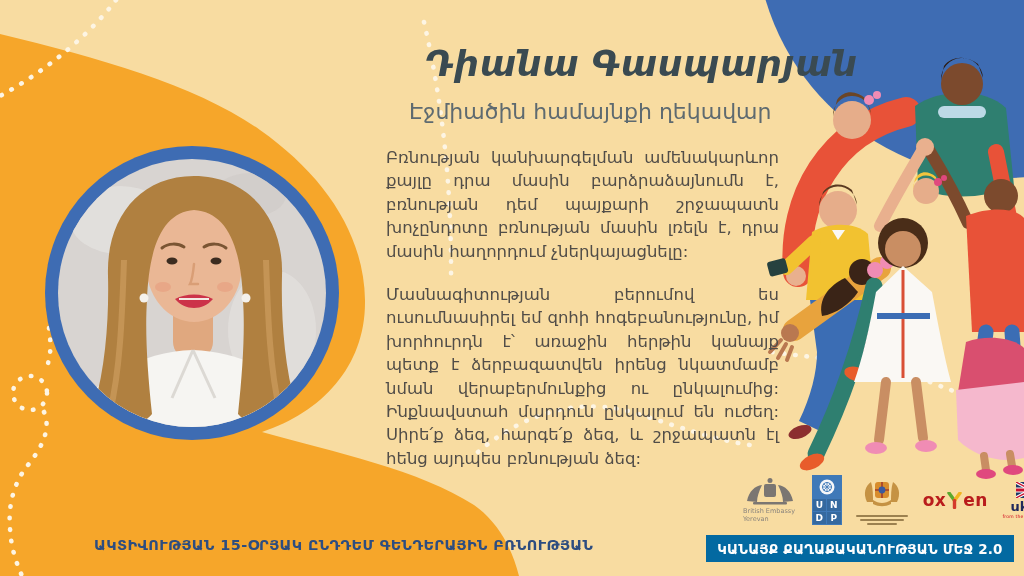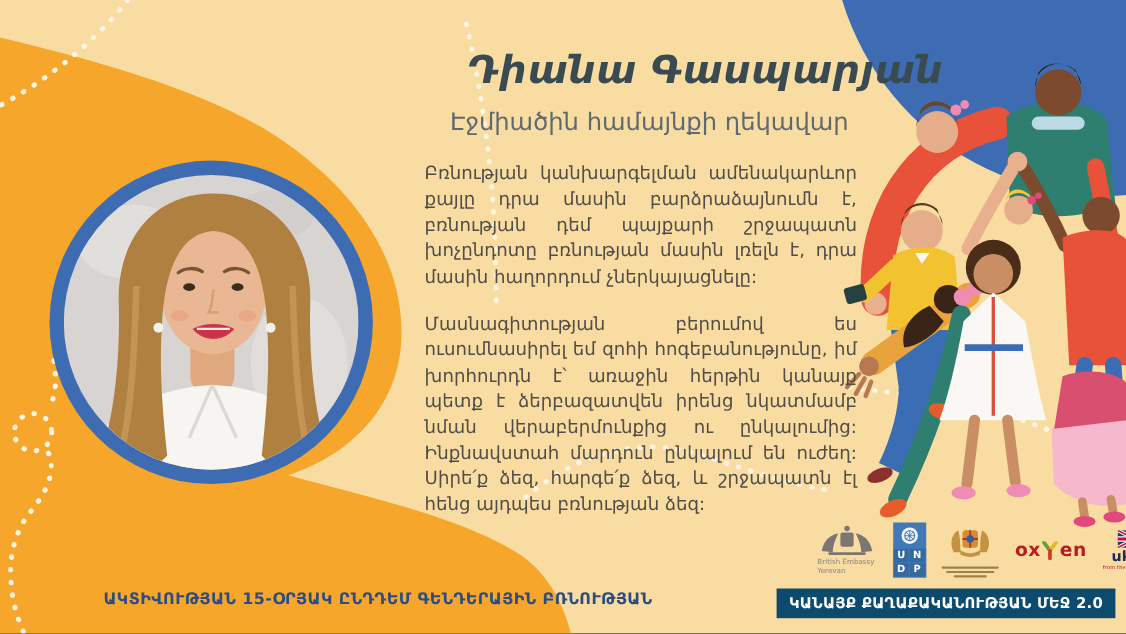--- a/index.html
+++ b/index.html
@@ -27,21 +27,21 @@
   .quote-p2{top:283px;}
   .headline{
     left:94px;top:475px;font-size:20.5px;font-weight:bold;color:#27406b;
     line-height:25px;letter-spacing:.4px;white-space:nowrap;
   }
   .subline{
     left:94px;top:537px;font-size:14.5px;font-weight:bold;color:#2d4d80;
     letter-spacing:.4px;white-space:nowrap;
   }
   .badge{
-    left:706px;top:535px;width:308px;height:27px;background:#0c4a6e;
+    left:706px;top:535px;width:308px;height:27px;background:#0369a1;
     display:flex;align-items:center;justify-content:center;
     color:#fdfdfd;font-size:13.5px;font-weight:bold;letter-spacing:.2px;
     white-space:nowrap;
   }
   .logos{
     left:702px;top:470px;width:316px;height:60px;
     display:flex;align-items:center;justify-content:space-between;margin-left:41px;
   }
   .logo{display:flex;flex-direction:column;align-items:center;justify-content:center;}
   .be-text{font-size:6.5px;line-height:8px;color:#8a847d;text-align:left;width:54px;}

